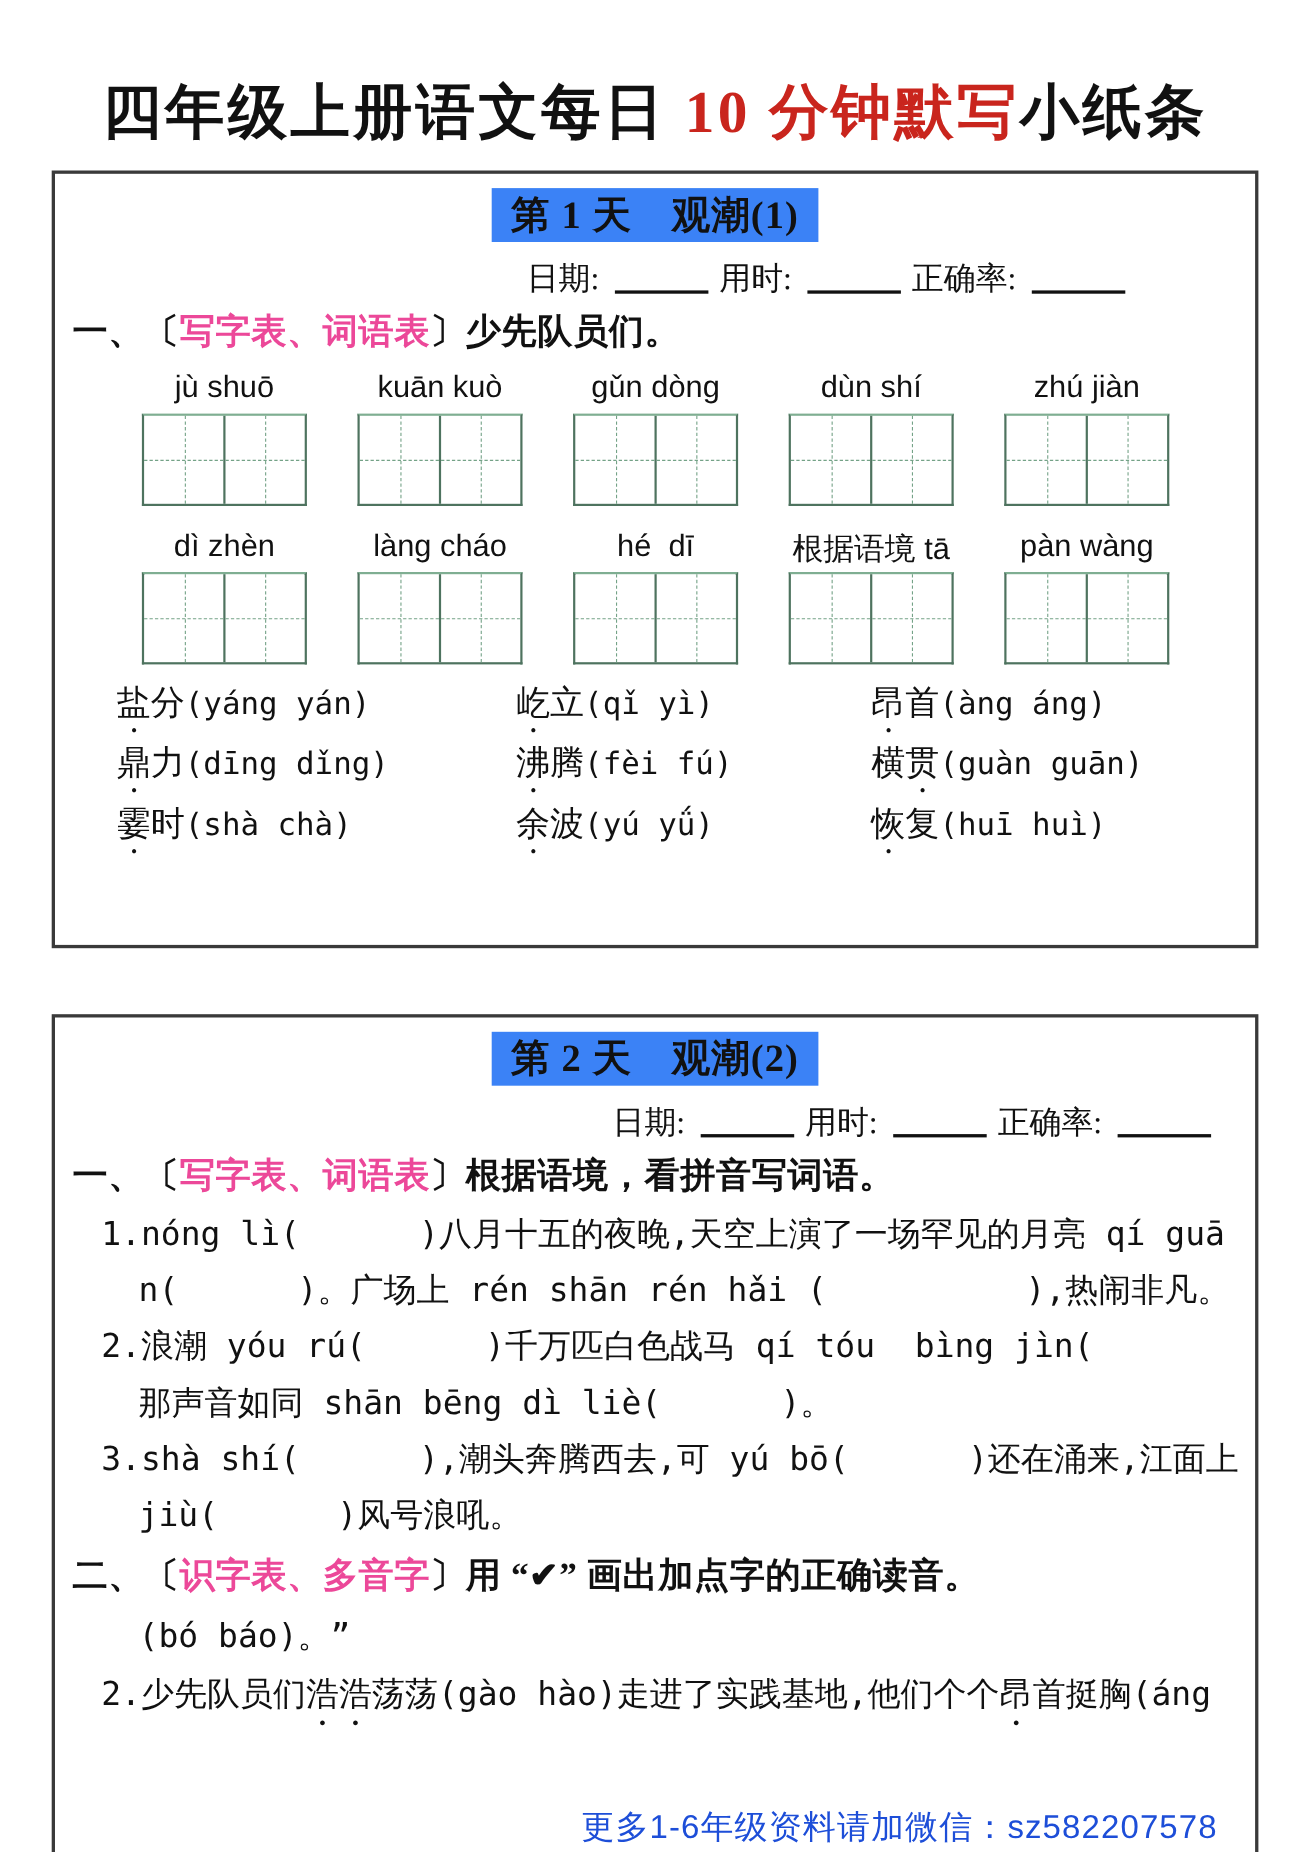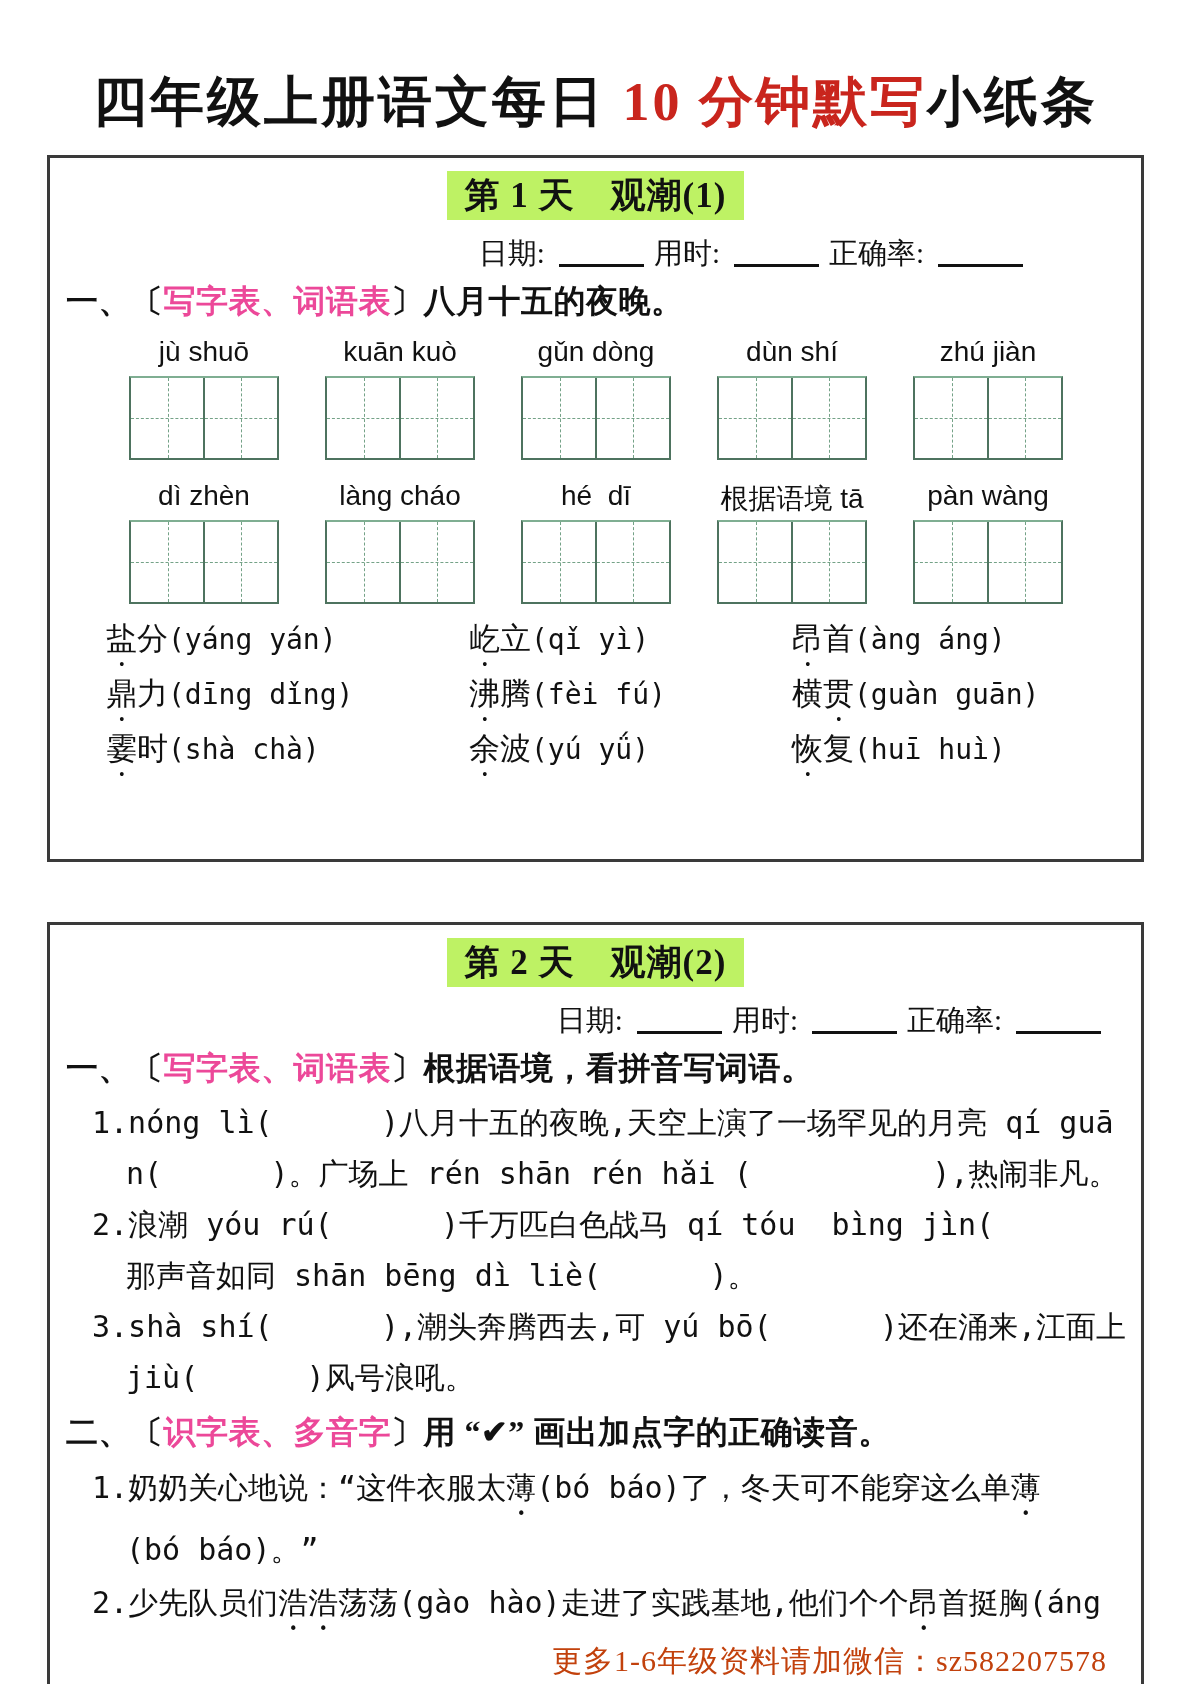--- a/index.html
+++ b/index.html
@@ -14,21 +14,21 @@
   }
   .main-title .red{color:#c9251d;}
   .day-card{
     box-sizing:border-box;border:3px solid #3a3a3a;margin:0 47px;background:#fff;
     overflow:hidden;position:relative;
   }
   #day1-card{height:707px;}
   #day2-card{height:805px;margin-top:60px;}
   .day-header{text-align:center;margin-top:14px;height:50px;}
   .day-header .hl{
-    background:#bef264;font-size:35px;font-weight:bold;padding:5px 18px;
+    background:#3b82f6;font-size:35px;font-weight:bold;padding:5px 18px;
     white-space:pre;letter-spacing:1px;
   }
   .meta{
     margin-top:12px;height:36px;font-size:29px;text-align:right;
     padding-right:108px;white-space:pre;
   }
   .meta-d2{padding-right:30px;}
   .meta .blank{
     display:inline-block;width:85px;border-bottom:3px solid #111;height:29px;
     margin:0 10px 0 14px;vertical-align:-4px;
@@ -72,33 +72,33 @@
     text-emphasis-position:under right;
   }
   .paras{margin:6px 0 0 42px;}
   .para-line{
     font-size:30px;line-height:51px;white-space:pre;
     font-family:"DejaVu Sans Mono","Liberation Mono","Liberation Serif",serif;
   }
   .paras-2 .para-line{line-height:53px;}
   .para-line.indent{padding-left:34px;}
   .watermark{
-    position:absolute;right:34px;bottom:42px;font-size:30px;color:#c2410c;
-    font-family:Liberation Serif, serif;letter-spacing:1px;
+    position:absolute;right:34px;bottom:42px;font-size:30px;color:#1d4ed8;
+    font-family:Liberation Sans, sans-serif;letter-spacing:1px;
   }
 </style>
 </head>
 <body>
 
 <div class="main-title"><span>四年级上册语文每日 </span><span class="red">10 分钟默写</span><span>小纸条</span></div>
 
 <div class="day-card" id="day1-card">
   <div class="day-header"><span class="hl">第 1 天　观潮(1)</span></div>
   <div class="meta"><span>日期:</span><span class="blank"></span><span>用时:</span><span class="blank"></span><span>正确率:</span><span class="blank"></span></div>
-  <div class="sec-head"><span>一、〔</span><span class="green">写字表、词语表</span><span>〕八月十五的夜晚。</span></div>
+  <div class="sec-head"><span>一、〔</span><span class="green">写字表、词语表</span><span>〕少先队员们。</span></div>
   <div class="cols py-row" id="py-row1"><div>jù shuō</div><div>kuān kuò</div><div>gǔn dòng</div><div>dùn shí</div><div>zhú jiàn</div></div>
   <div class="cols grid-row" id="grid-row1">
       <div>
         <div class="char-grid">
           <i class="vs"></i>
           <i class="vd l"></i>
           <i class="vd r"></i>
           <i class="hd"></i>
         </div>
       </div>
@@ -204,19 +204,18 @@
   <div class="paras" id="d2-sec1-lines">
       <div class="para-line"><span>1.nóng lì(      )八月十五的夜晚,天空上演了一场罕见的月亮 qí guā</span></div>
       <div class="para-line indent"><span>n(      )。广场上 rén shān rén hǎi (          ),热闹非凡。</span></div>
       <div class="para-line"><span>2.浪潮 yóu rú(      )千万匹白色战马 qí tóu  bìng jìn(          ),</span></div>
       <div class="para-line indent"><span>那声音如同 shān bēng dì liè(      )。</span></div>
       <div class="para-line"><span>3.shà shí(      ),潮头奔腾西去,可 yú bō(      )还在涌来,江面上 yī</span></div>
       <div class="para-line indent"><span>jiù(      )风号浪吼。</span></div>
     </div>
   <div class="sec-head" style="margin-top:8px;"><span>二、〔</span><span class="green">识字表、多音字</span><span>〕用 “✔” 画出加点字的正确读音。</span></div>
   <div class="paras paras-2" id="d2-sec2-lines">
-      <div class="para-line"><span>1.奶奶关心地说：“这件衣服太</span><span class="dotchar">薄</span><span>(bó báo)了，冬天可不能穿这么单</span><span class="dotchar">薄</span></div>
       <div class="para-line indent"><span>(bó báo)。”</span></div>
       <div class="para-line"><span>2.少先队员们</span><span class="dotchar">浩浩</span><span>荡荡(gào hào)走进了实践基地,他们个个</span><span class="dotchar">昂</span><span>首挺胸(áng</span></div>
       <div class="para-line indent"></div>
     </div>
   <div class="watermark">更多1-6年级资料请加微信：sz582207578</div>
 </div>
 
 </body></html>

